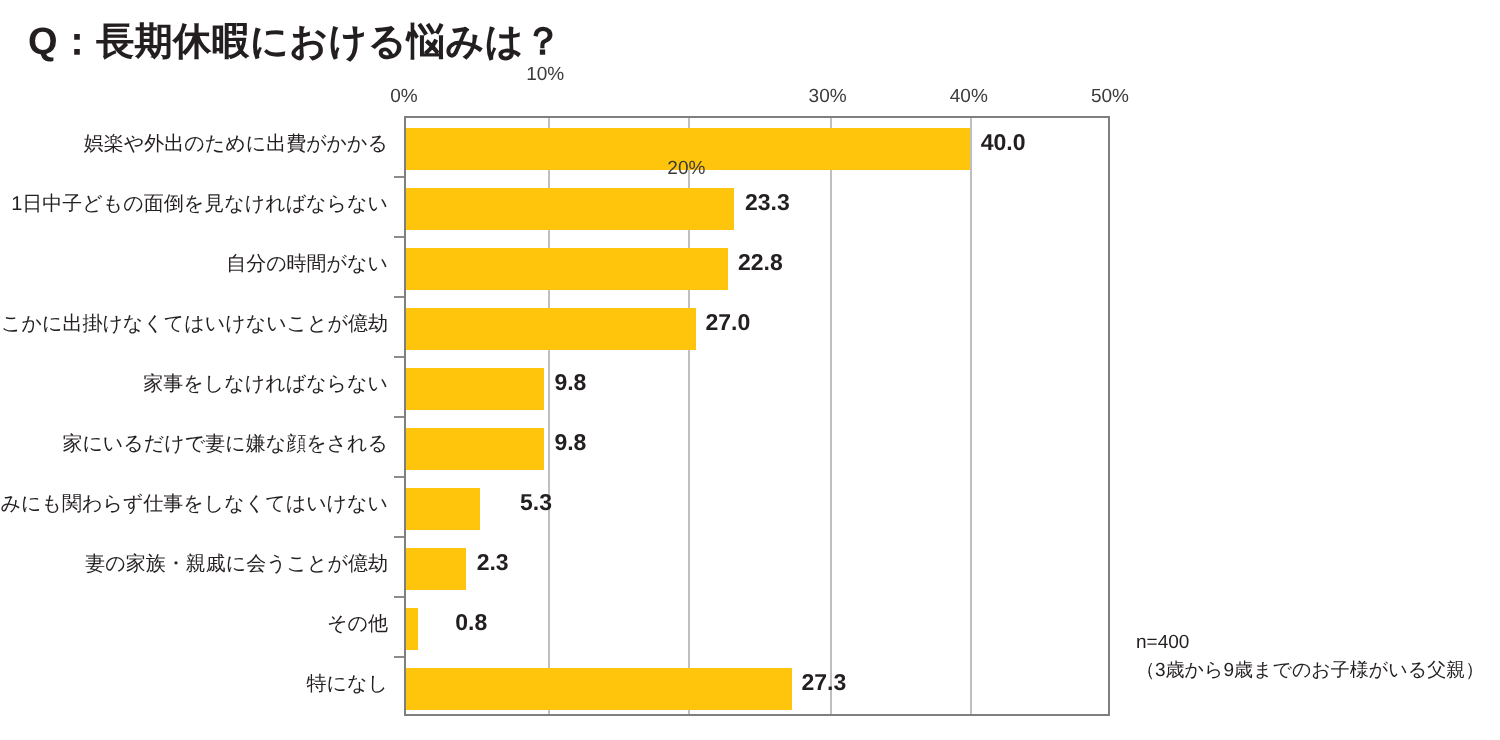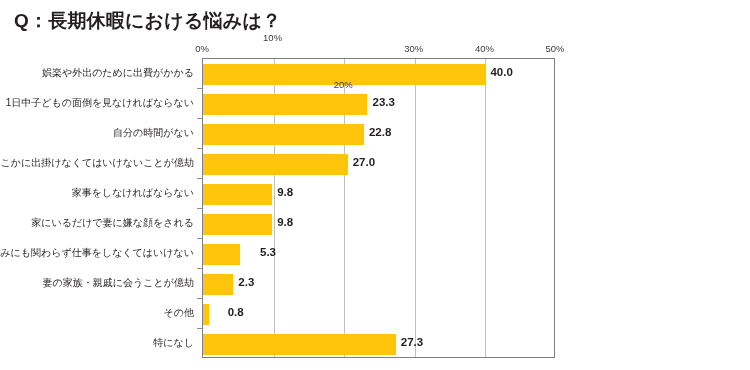--- a/index.html
+++ b/index.html
@@ -169,13 +169,15 @@
     <div class="val-label" style="left: 352.73px; top: 157px;">27.0</div>
     <div class="val-label" style="left: 277.188px; top: 187px;">9.8</div>
     <div class="val-label" style="left: 277.188px; top: 217px;">9.8</div>
     <div class="val-label" style="left: 260px; top: 247px;">5.3</div>
     <div class="val-label" style="left: 238.358px; top: 277px;">2.3</div>
     <div class="val-label" style="left: 213.648px; top: 307px; padding-left: 14px;">0.8</div>
     <div class="val-label" style="left: 400.738px; top: 337px;">27.3</div>
   </div>
 
 <div id="footnote">
+  <div>n=400</div>
+  <div>（3歳から9歳までのお子様がいる父親）</div>
 </div>
 
 </body></html>

